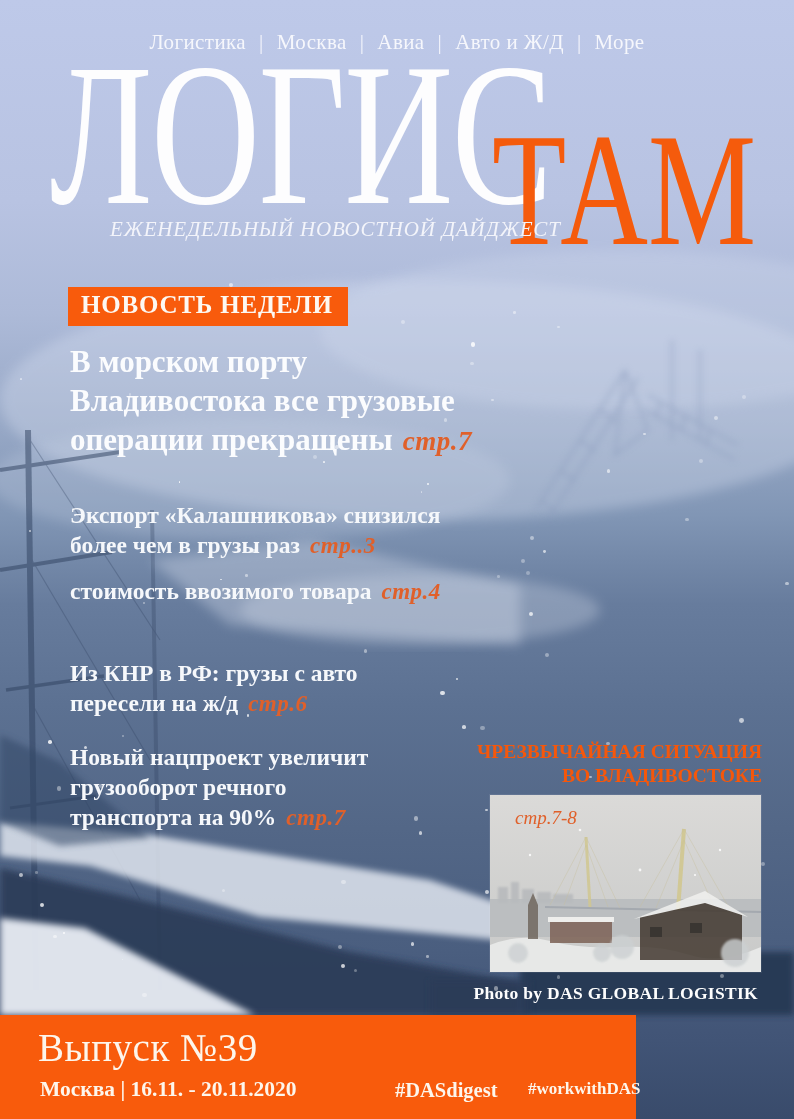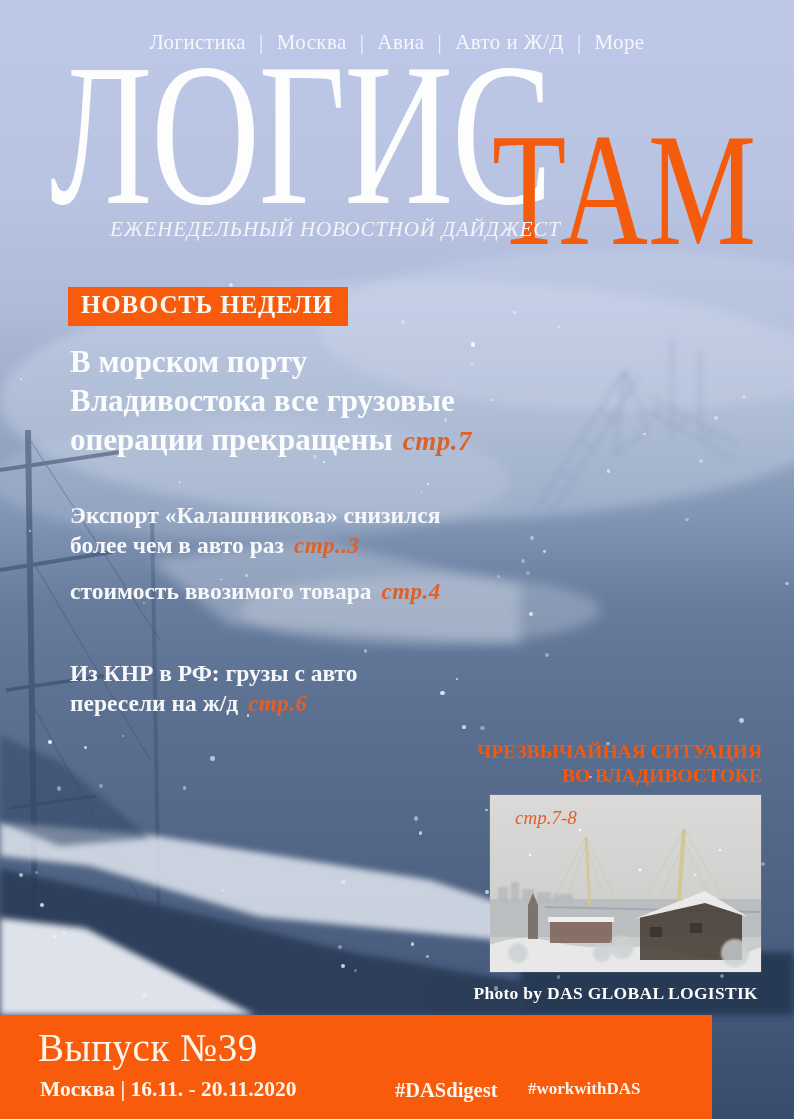--- a/index.html
+++ b/index.html
@@ -79,21 +79,21 @@
     position:absolute; left:25px; top:12px;
     color:#e0602a; font-style:italic; font-size:19px;
   }
   .photo-credit {
     position:absolute; right:36px; top:983px;
     color:#fdfdfd; font-size:17.5px; font-weight:bold; letter-spacing:.3px;
   }
 
   
   .footer {
-    position:absolute; left:0; top:1015px; width:712px; height:104px;
+    position:absolute; left:0; top:1015px; width:636px; height:104px;
     background:#f85b0c; color:#fdf6ec;padding-left:25px;
   }
   .footer-issue {
     position:absolute; left:38px; top:10px; font-size:39px; letter-spacing:.5px;
   }
   .footer-citydate {
     position:absolute; left:40px; top:62px; font-size:21.5px; font-weight:bold;
   }
   .footer-tag-0 { position:absolute; left:395px; top:64px; font-size:20.5px; font-weight:bold; }
   .footer-tag-1 { position:absolute; left:528px; top:64px; font-size:17px; font-weight:bold; }
@@ -251,28 +251,33 @@
 
   <div class="badge">НОВОСТЬ НЕДЕЛИ</div>
   <div class="headline">
     <div>В морском порту</div>
     <div>Владивостока все грузовые</div>
     <div><span>операции прекращены</span><span class="pageref">стр.7</span></div>
   </div>
 
   <div class="item item-0">
     <div>Экспорт «Калашникова» снизился</div>
-    <div><span>более чем в авто раз</span><span class="pageref">стр..3</span></div>
+    <div><span>более чем в грузы раз</span><span class="pageref">стр..3</span></div>
   </div>
   <div class="item item-1">
     <div><span>стоимость ввозимого товара</span><span class="pageref">стр.4</span></div>
   </div>
   <div class="item item-2">
     <div>Из КНР в РФ: грузы с авто</div>
     <div><span>пересели на ж/д</span><span class="pageref">стр.6</span></div>
+  </div>
+  <div class="item item-3">
+    <div>Новый нацпроект увеличит</div>
+    <div>грузооборот  речного</div>
+    <div><span>транспорта на 90%</span><span class="pageref">стр.7</span></div>
   </div>
 
   <div class="emergency-title">
     <div>ЧРЕЗВЫЧАЙНАЯ СИТУАЦИЯ</div>
     <div>ВО ВЛАДИВОСТОКЕ</div>
   </div>
 
   <div class="inset-photo">
     <svg width="271" height="177" viewBox="0 0 271 177">
       <defs>

